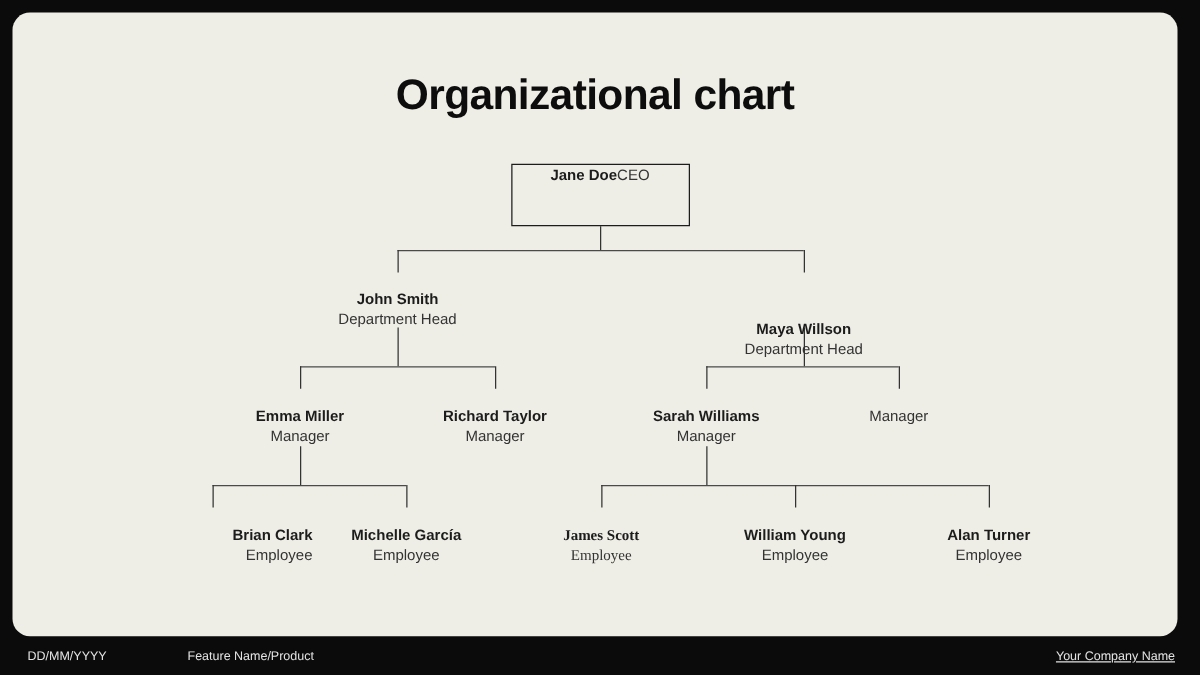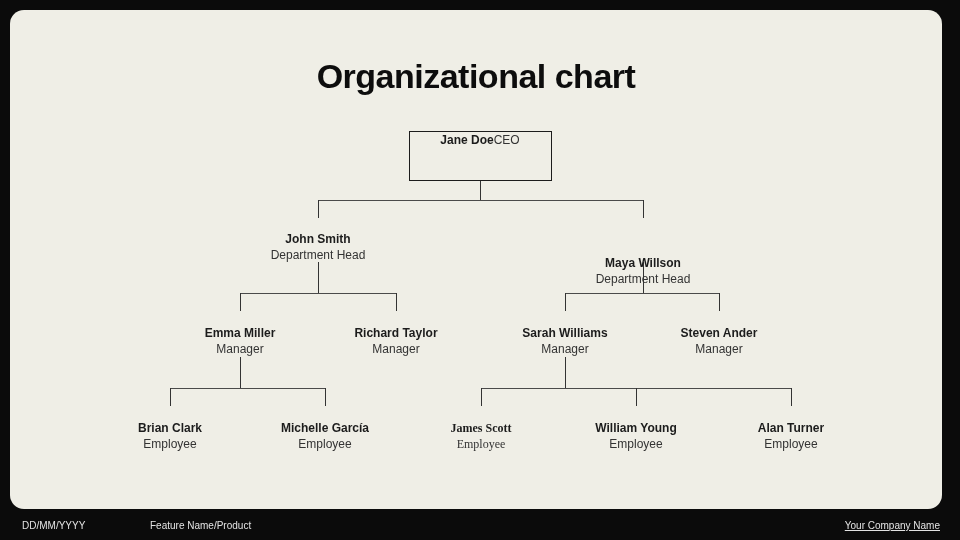--- a/index.html
+++ b/index.html
@@ -116,24 +116,23 @@
         </div>
         <div class="node" style="left: 306px; top: 315px;">
           <div class="node-name">Richard Taylor</div>
           <div class="node-role">Manager</div>
         </div>
         <div class="node" style="left: 475px; top: 315px;">
           <div class="node-name">Sarah Williams</div>
           <div class="node-role">Manager</div>
         </div>
         <div class="node" style="left: 629px; top: 315px;">
-          <div class="node-name">Steven Ander</div>
           <div class="node-role">Manager</div>
         </div>
-        <div class="node" style="left: 80px; top: 410px;">
+        <div class="node" style="left: 80px; top: 410px; text-align: right;">
           <div class="node-name">Brian Clark</div>
           <div class="node-role">Employee</div>
         </div>
         <div class="node" style="left: 235px; top: 410px;">
           <div class="node-name">Michelle García</div>
           <div class="node-role">Employee</div>
         </div>
         <div class="node" style="left: 391px; top: 410px; font-family: Liberation Serif, serif;">
           <div class="node-name">James Scott</div>
           <div class="node-role">Employee</div>

